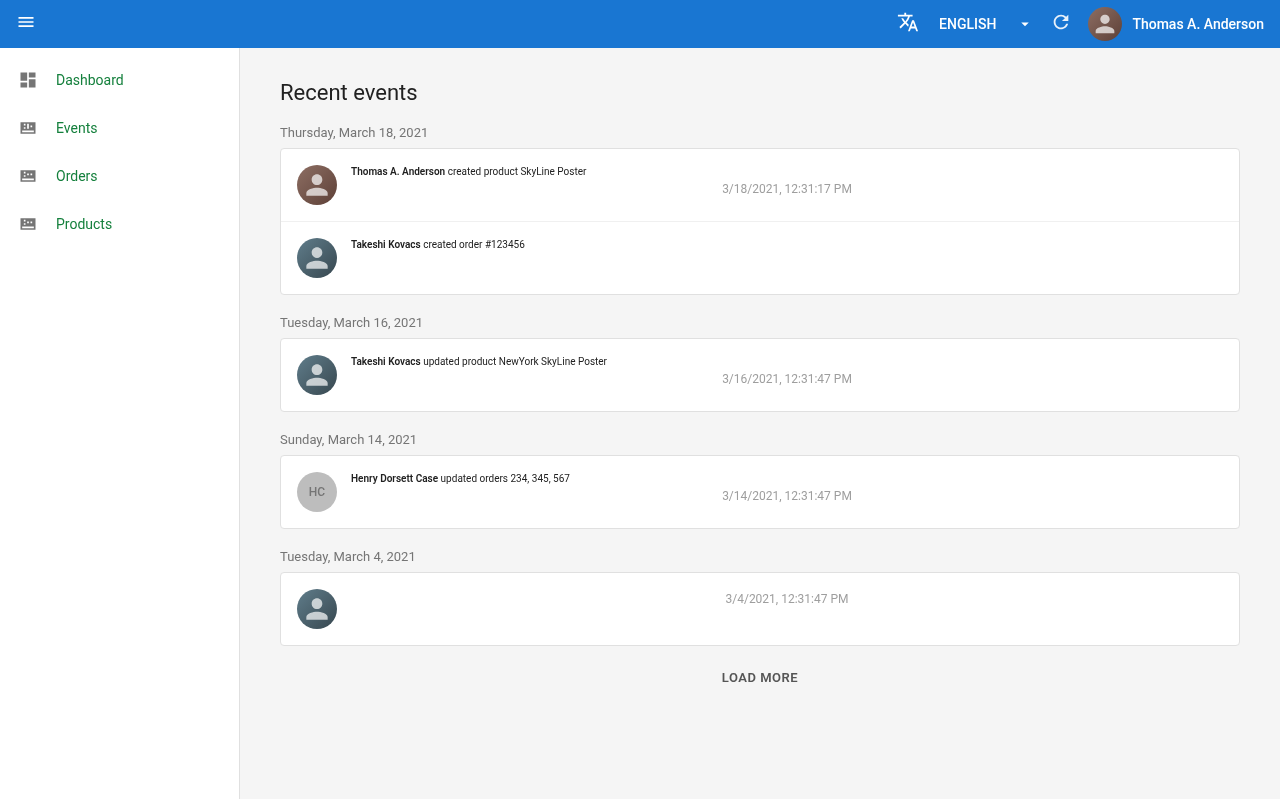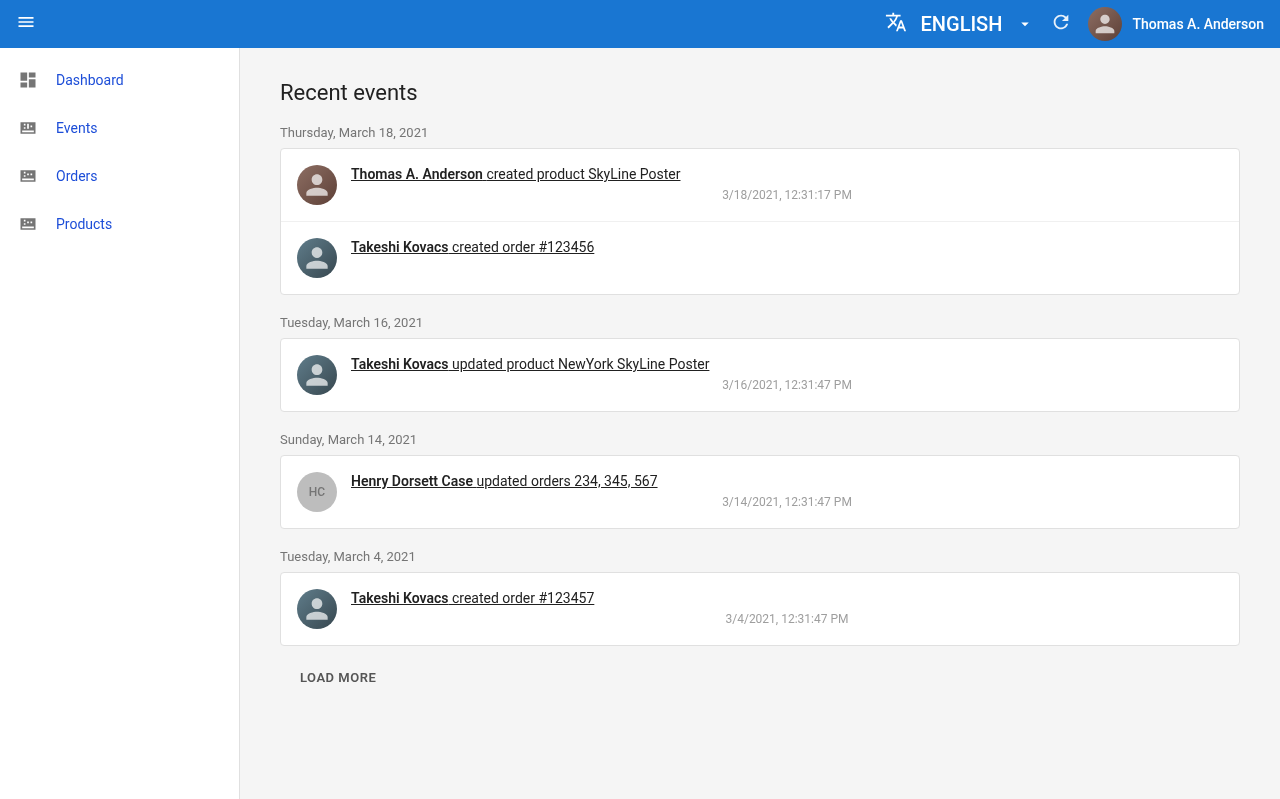--- a/index.html
+++ b/index.html
@@ -13,21 +13,21 @@
       align-items: center;
       padding: 0 16px;
       color: white;
       position: fixed;
       top: 0; left: 0; right: 0;
       z-index: 100;
     }
     .topbar-menu-icon { cursor: pointer; margin-right: 16px; font-size: 20px; }
     .topbar-spacer { flex: 1; }
     .topbar-right { display: flex; align-items: center; gap: 16px; }
-    .lang-selector { display: flex; align-items: center; gap: 14px; font-size: 20px; font-weight: 500; cursor: pointer; }
+    .lang-selector { display: flex; align-items: center; gap: 20px; font-size: 14px; font-weight: 500; cursor: pointer; }
     .lang-icon { font-size: 20px; }
     .refresh-icon { font-size: 20px; cursor: pointer; opacity: 0.9; }
     .user-info { display: flex; align-items: center; gap: 10px; cursor: pointer; }
     .user-avatar-inner {
       width: 34px; height: 34px; border-radius: 50%;
       background: linear-gradient(135deg, #8d6e63 0%, #5d4037 100%);
       display: flex; align-items: center; justify-content: center;
       font-size: 13px; color: white; font-weight: bold;
     }
     .user-name { font-size: 14px; font-weight: 500; }
@@ -43,21 +43,21 @@
     }
     .sidebar-item {
       display: flex; align-items: center; gap: 16px;
       padding: 12px 16px;
       cursor: pointer;
       font-size: 14px;
       color: #333;
     }
     .sidebar-item .s-icon { width: 24px; height: 24px; display: flex; align-items: center; justify-content: center; }
     .sidebar-item .s-icon svg { width: 20px; height: 20px; fill: #757575; }
-    .sidebar-item span { font-size: 14px; color: #1d4ed8; font-weight: 400; }
+    .sidebar-item span { font-size: 14px; color: #15803d; font-weight: 400; }
 
     
     .main {
       margin-left: 240px;
       margin-top: 48px;
       padding: 32px 40px;
       overflow-y: auto;
       height: calc(799px - 48px);
     }
 
@@ -101,27 +101,27 @@
     }
     .avatar-initials {
       width: 40px; height: 40px; border-radius: 50%;
       background: #bdbdbd;
       display: flex; align-items: center; justify-content: center;
       font-size: 12px; font-weight: 500; color: #757575;
       flex-shrink: 0;
     }
 
     .event-content { flex: 1; }
-    .event-text { font-size: 14px; color: #212121; line-height: 1.4; text-decoration: underline; }
+    .event-text { font-size: 10px; color: #212121; line-height: 1.4; }
     .event-text .bold { font-weight: 600; }
     .event-time { font-size: 12px; color: #9e9e9e; margin-top: 3px; text-align: center; }
 
     .load-more {
       display: flex;
-      justify-content: flex-start;
+      justify-content: center;
       align-items: center;
       padding: 20px;
       cursor: pointer;
     }
     .load-more span {
       font-size: 13px;
       font-weight: 600;
       color: #555;
       letter-spacing: 0.5px;
     }
@@ -267,24 +267,20 @@
 
   <div class="date-header">Tuesday, March 4, 2021</div>
   <div class="events-card">
     <div class="event-item">
       <div class="avatar-photo avatar-photo-2">
         <svg width="32" height="32" viewBox="0 0 24 24" fill="rgba(255,255,255,0.7)">
           <path d="M12 12c2.21 0 4-1.79 4-4s-1.79-4-4-4-4 1.79-4 4 1.79 4 4 4zm0 2c-2.67 0-8 1.34-8 4v2h16v-2c0-2.66-5.33-4-8-4z"></path>
         </svg>
       </div>
       <div class="event-content">
-        <div class="event-text">
-          <span class="bold">Takeshi Kovacs</span>
-          <span> created order #123457</span>
-        </div>
         <div class="event-time">3/4/2021, 12:31:47 PM</div>
       </div>
     </div>
   </div>
 
   <div class="load-more">
     <span>LOAD MORE</span>
   </div>
 </div>
 

